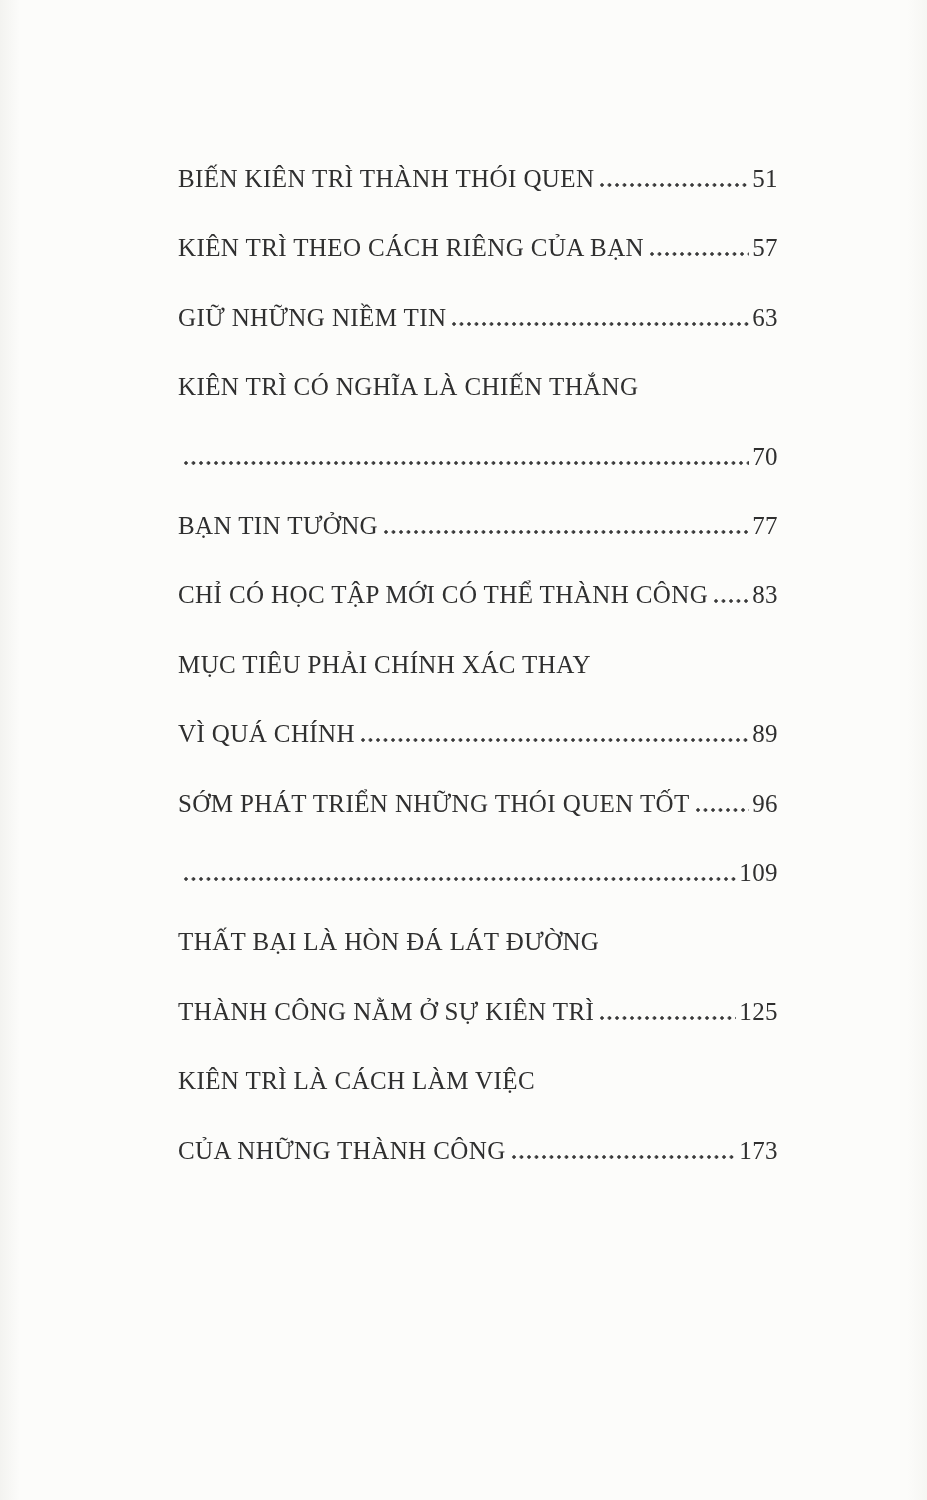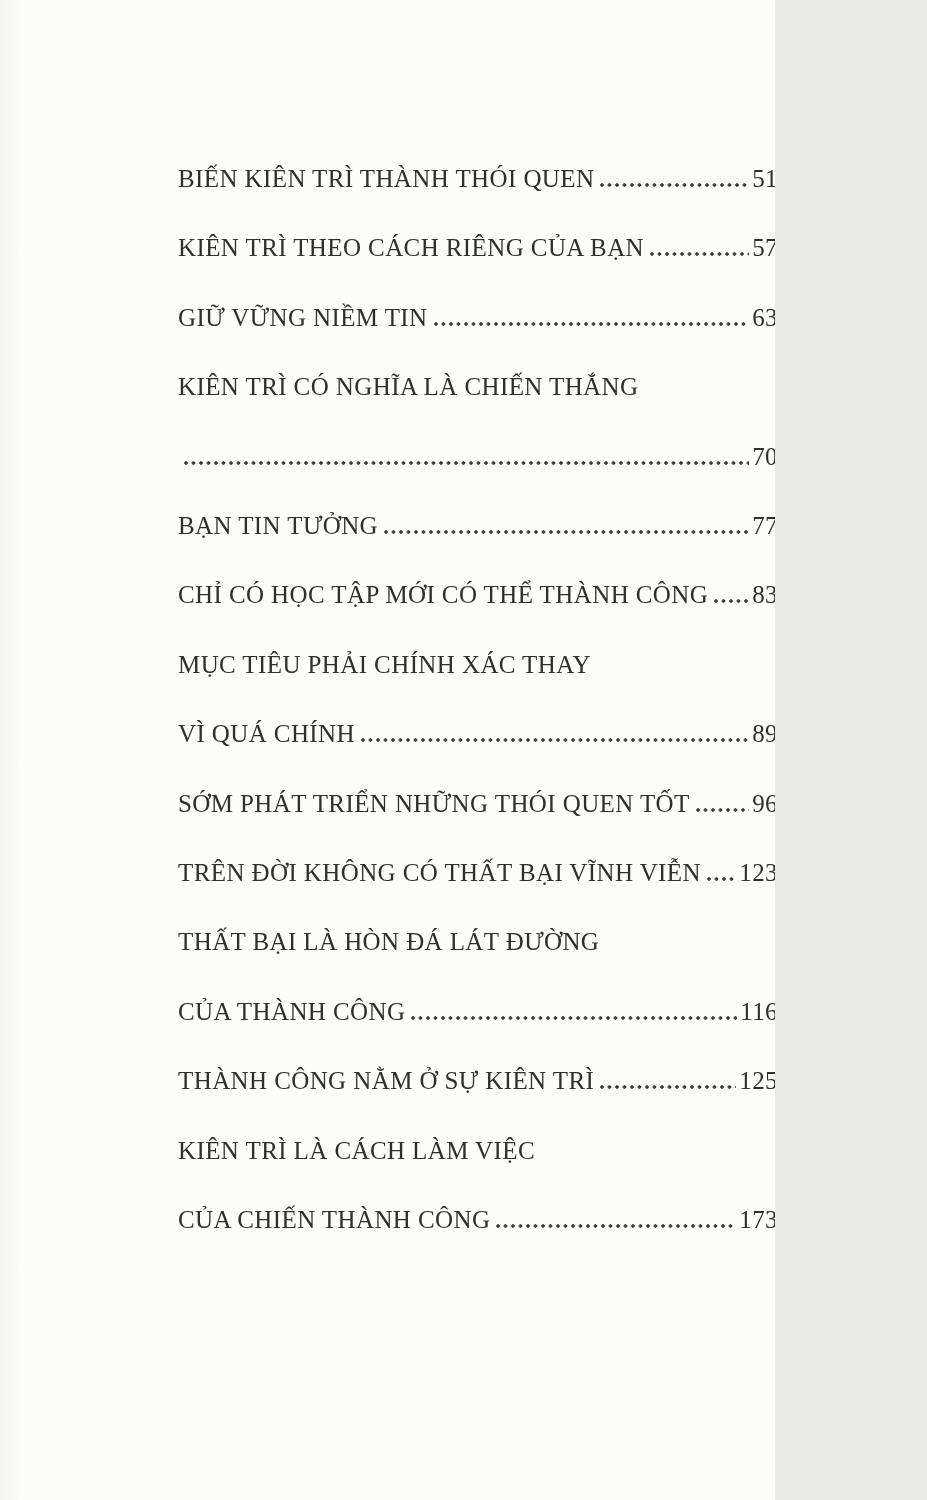--- a/index.html
+++ b/index.html
@@ -7,21 +7,21 @@
     padding: 0;
   }
   body {
     width: 927px;
     height: 1500px;
     background: #e9e9e7;
     font-family: "Liberation Serif", "DejaVu Serif", serif;
   }
   .book-page {
     position: relative;
-    width: 775px;
+    width: 927px;
     height: 1500px;
     background: linear-gradient(90deg, #f3f3f0 0px, #fcfcfa 20px, #fcfcfa 907px, #f6f6f3 927px);
     color: #2f2f2f;
     overflow: hidden;
   }
   .toc {
     position: absolute;
     left: 178px;
     top: 144px;
     width: 600px;
@@ -61,21 +61,21 @@
     <span class="toc-text">BIẾN KIÊN TRÌ THÀNH THÓI QUEN</span>
     <span class="leader"></span>
     <span class="page-num">51</span>
   </div>
       <div class="toc-line">
     <span class="toc-text">KIÊN TRÌ THEO CÁCH RIÊNG CỦA BẠN</span>
     <span class="leader"></span>
     <span class="page-num">57</span>
   </div>
       <div class="toc-line">
-    <span class="toc-text">GIỮ VỮNG NIỀM TIN</span>
+    <span class="toc-text">GIỮ NHỮNG NIỀM TIN</span>
     <span class="leader"></span>
     <span class="page-num">63</span>
   </div>
       <div class="toc-line">
     <span class="toc-text">KIÊN TRÌ CÓ NGHĨA LÀ CHIẾN THẮNG</span>
 
   </div>
       <div class="toc-line">
     <span class="leader"></span>
     <span class="page-num">70</span>
@@ -98,41 +98,35 @@
     <span class="toc-text">VÌ QUÁ CHÍNH</span>
     <span class="leader"></span>
     <span class="page-num">89</span>
   </div>
       <div class="toc-line">
     <span class="toc-text">SỚM PHÁT TRIỂN NHỮNG THÓI QUEN TỐT</span>
     <span class="leader"></span>
     <span class="page-num">96</span>
   </div>
       <div class="toc-line">
-    <span class="toc-text">TRÊN ĐỜI KHÔNG CÓ THẤT BẠI VĨNH VIỄN</span>
     <span class="leader"></span>
-    <span class="page-num">123</span>
+    <span class="page-num">109</span>
   </div>
       <div class="toc-line">
     <span class="toc-text">THẤT BẠI LÀ HÒN ĐÁ LÁT ĐƯỜNG</span>
 
-  </div>
-      <div class="toc-line">
-    <span class="toc-text">CỦA THÀNH CÔNG</span>
-    <span class="leader"></span>
-    <span class="page-num">116</span>
   </div>
       <div class="toc-line">
     <span class="toc-text">THÀNH CÔNG NẰM Ở SỰ KIÊN TRÌ</span>
     <span class="leader"></span>
     <span class="page-num">125</span>
   </div>
       <div class="toc-line">
     <span class="toc-text">KIÊN TRÌ LÀ CÁCH LÀM VIỆC</span>
 
   </div>
       <div class="toc-line">
-    <span class="toc-text">CỦA CHIẾN THÀNH CÔNG</span>
+    <span class="toc-text">CỦA NHỮNG THÀNH CÔNG</span>
     <span class="leader"></span>
     <span class="page-num">173</span>
   </div>
     </div>
 </div>
 
 </body></html>

